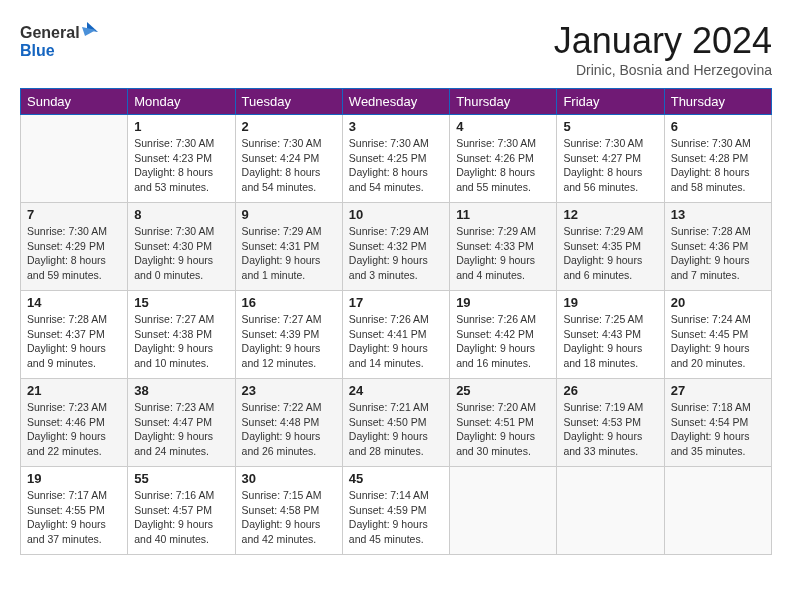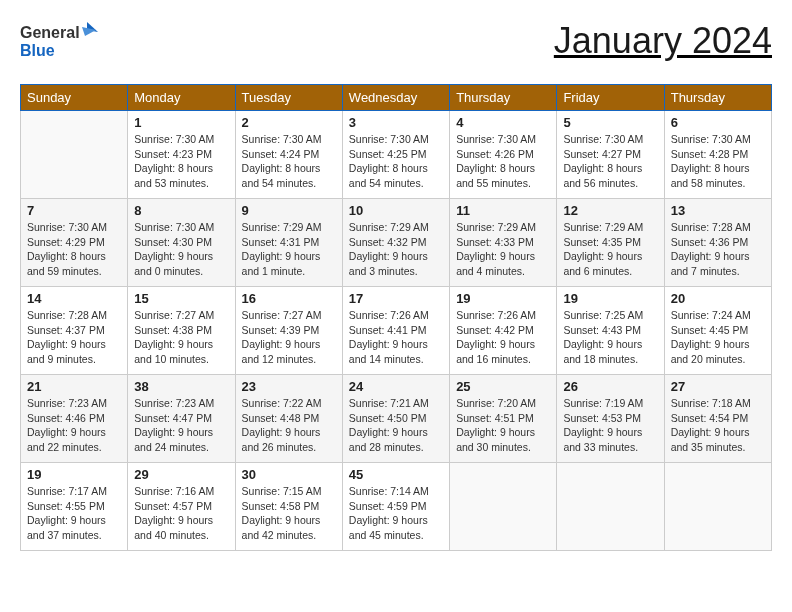--- a/index.html
+++ b/index.html
@@ -12,47 +12,46 @@
     }
     .page {
       width: 792px;
       height: 612px;
       padding: 20px 20px 10px 20px;
     }
     .header {
       display: flex;
       justify-content: space-between;
       align-items: flex-start;
-      margin-bottom: 22px;
+      margin-bottom: 10px;
     }
     .logo {
       display: flex;
       flex-direction: column;
       align-items: flex-start;
     }
     .title-section {
       text-align: right;
-      text-decoration: underline;
     }
     .month-title {
       font-size: 36px;
       font-weight: normal;
       color: #1a1a1a;
     }
     .subtitle {
       font-size: 14px;
       color: #555;
     }
     .calendar {
       width: 100%;
       border-collapse: collapse;
       font-size: 11px;
     }
     .calendar th {
-      background: #a16207;
+      background: #701a75;
       color: white;
       padding: 5px 6px;
       text-align: left;
       font-size: 13px;
       font-weight: normal;
       border: 1px solid #1565c0;
     }
     .calendar td {
       border: 1px solid #ccc;
       padding: 4px 6px;
@@ -86,20 +85,21 @@
     <div class="logo">
   <svg width="80" height="42" viewBox="0 0 80 42" xmlns="http://www.w3.org/2000/svg">
     <text x="0" y="18" font-family="Arial" font-size="16" font-weight="bold" fill="#333">General</text>
     <text x="0" y="36" font-family="Arial" font-size="16" font-weight="bold" fill="#1565c0">Blue</text>
     <polygon points="67,2 78,12 67,10" fill="#1565c0"></polygon>
     <polygon points="62,7 76,10 65,16" fill="#4a90d9"></polygon>
   </svg>
 </div>
     <div class="title-section">
       <div class="month-title">January 2024</div>
+      <div class="subtitle">Drinic, Bosnia and Herzegovina</div>
     </div>
   </div>
 
   <table class="calendar">
     <thead>
       <tr>
         <th>Sunday</th>
         <th>Monday</th>
         <th>Tuesday</th>
         <th>Wednesday</th>
@@ -337,21 +337,21 @@
         <tr>
           <td>
         <div class="day-number">19</div>
         <div class="day-info">
           Sunrise: 7:17 AM<br>
           Sunset: 4:55 PM<br>
           Daylight: 9 hours and 37 minutes.
         </div>
       </td>
           <td>
-        <div class="day-number">29</div>
+        <div class="day-number">55</div>
         <div class="day-info">
           Sunrise: 7:16 AM<br>
           Sunset: 4:57 PM<br>
           Daylight: 9 hours and 40 minutes.
         </div>
       </td>
           <td>
         <div class="day-number">30</div>
         <div class="day-info">
           Sunrise: 7:15 AM<br>

